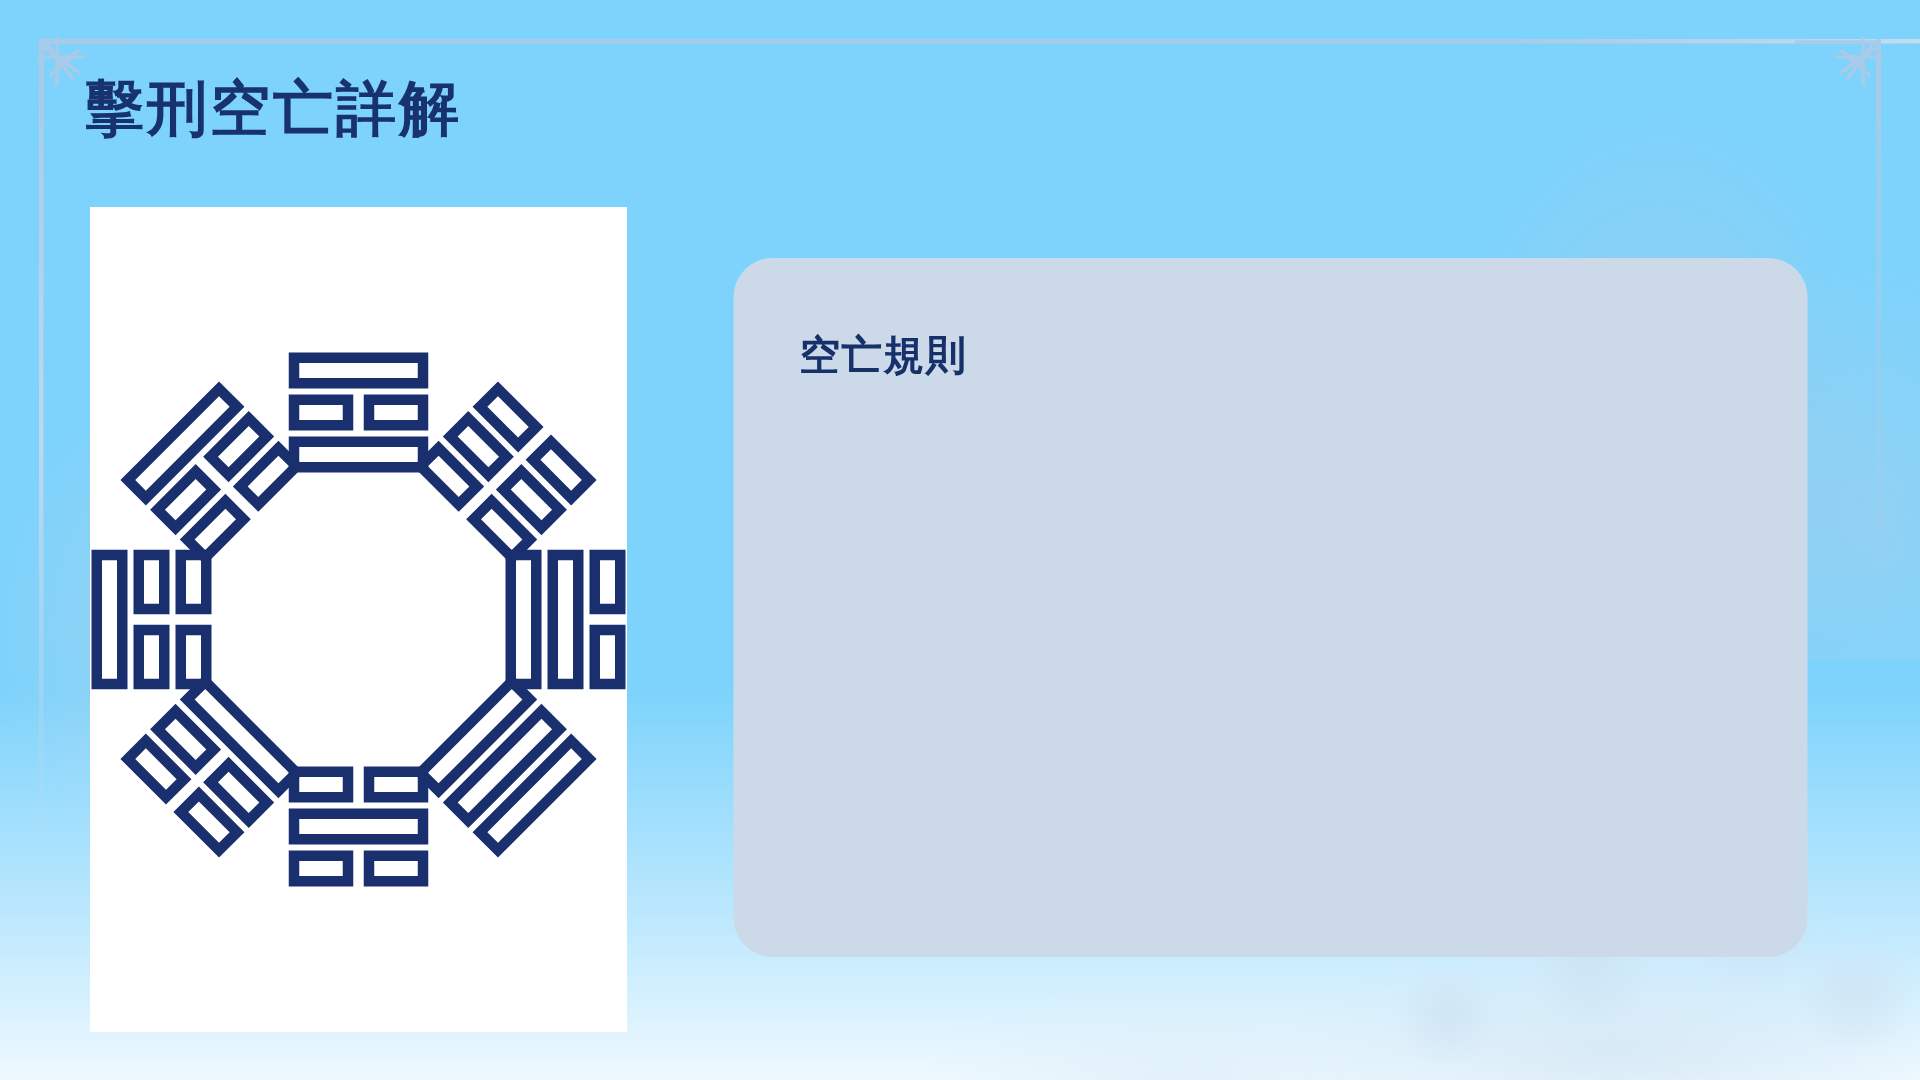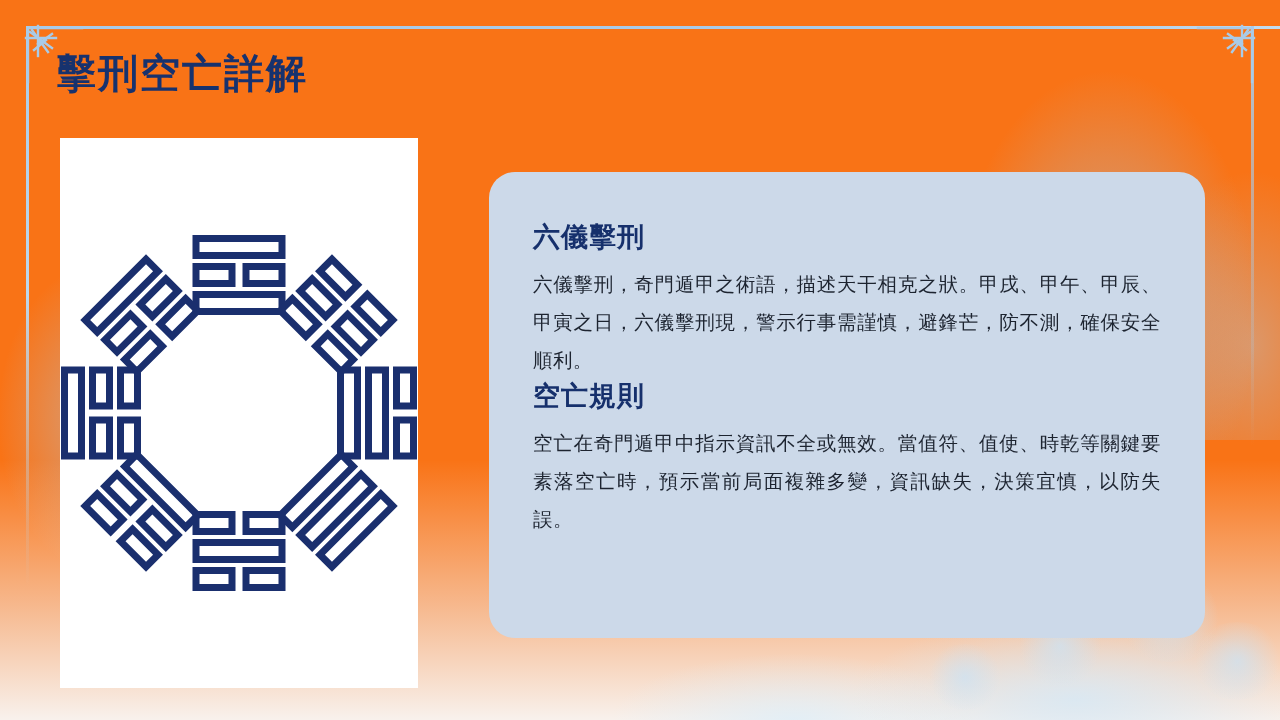--- a/index.html
+++ b/index.html
@@ -7,21 +7,21 @@
 
   html, body {
     width:1280px; height:720px;
     overflow:hidden;
     font-family:"Liberation Sans","DejaVu Sans",sans-serif;
   }
 
   .slide {
     position:relative;
     width:1280px; height:720px;
-    background:#f97316;
+    background:#7dd3fc;
     overflow:hidden;
   }
 
   
   .bg-art { position:absolute; inset:0; pointer-events:none; }
 
   .bg-mountain-right {
     position:absolute;
     right:-40px; top:-30px;
     width:560px; height:470px;
@@ -232,25 +232,20 @@
               <rect x="-43" y="19.5" width="36" height="17"></rect>
               <rect x="7" y="19.5" width="36" height="17"></rect>
             </g>
           </g>
       </svg>
     </div>
   </div>
 
   <div class="info-panel">
 
-    <div class="sec-block">
-      <div class="sec-heading">六儀擊刑</div>
-      <div class="sec-body">六儀擊刑，奇門遁甲之術語，描述天干相克之狀。甲戌、甲午、甲辰、甲寅之日，六儀擊刑現，警示行事需謹慎，避鋒芒，防不測，確保安全順利。</div>
-    </div>
 
     <div class="sec-block">
       <div class="sec-heading">空亡規則</div>
-      <div class="sec-body">空亡在奇門遁甲中指示資訊不全或無效。當值符、值使、時乾等關鍵要素落空亡時，預示當前局面複雜多變，資訊缺失，決策宜慎，以防失誤。</div>
     </div>
 
   </div>
 
 </div>
 
 </body></html>

